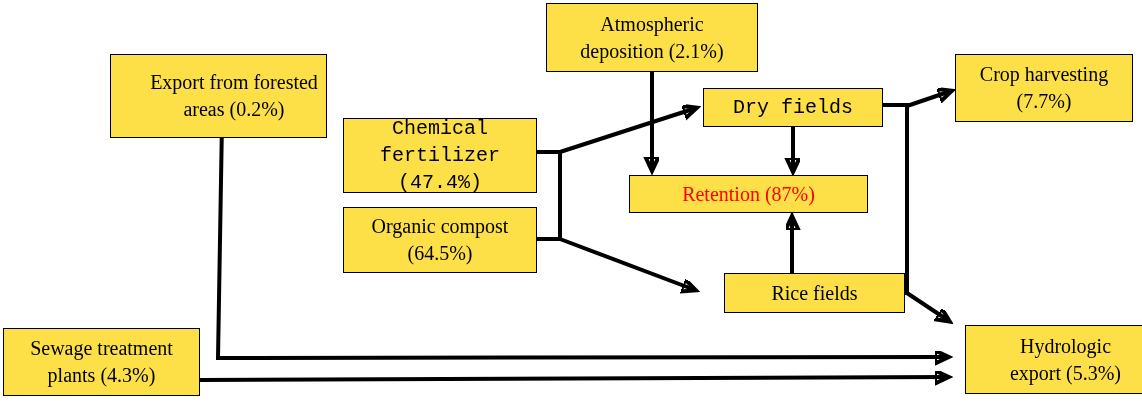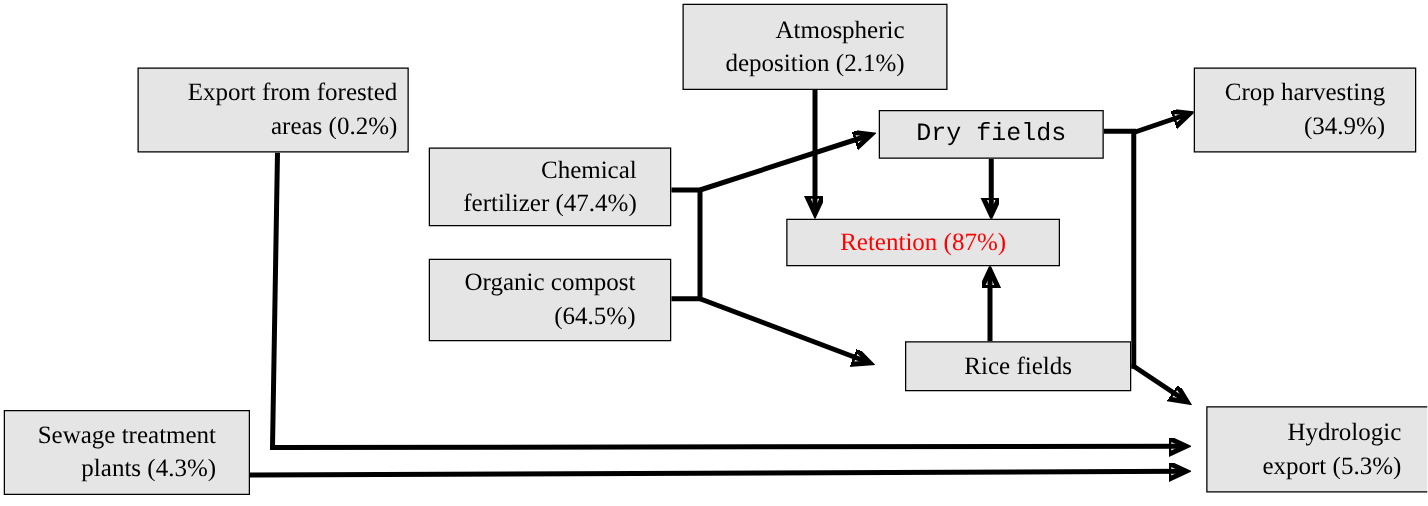--- a/index.html
+++ b/index.html
@@ -20,38 +20,38 @@
     position: absolute;
     left: 0;
     top: 0;
     width: 1142px;
     height: 405px;
   }
   .node {
     position: absolute;
     box-sizing: border-box;
     border: 1.6px solid #000000;
-    background: #e5e5e5;
+    background: #fde047;
     display: flex;
     align-items: center;
     justify-content: center;
-    text-align: right;
+    text-align: center;
     font-size: 20px;
     line-height: 27px;
   }
   .node span {
     white-space: pre-line;
   }
   
-  .n-export      { left: 110px; top: 54px;  width: 217px; height: 68px; padding-left: 31px; }
+  .n-export      { left: 110px; top: 54px;  width: 217px; height: 84px; padding-left: 31px; }
   .n-atmo        { left: 546px; top: 3px;   width: 212px; height: 69px; }
-  .n-chem        { left: 343px; top: 118px; width: 194px; height: 63px; }
+  .n-chem        { left: 343px; top: 118px; width: 194px; height: 75px; font-family: Liberation Mono, monospace; }
   .n-organic     { left: 343px; top: 207px; width: 194px; height: 66px; }
   .n-dry         { left: 703px; top: 88px;  width: 180px; height: 39px; }
-  .n-retention   { left: 629px; top: 175px; width: 219px; height: 38px; }
+  .n-retention   { left: 629px; top: 175px; width: 239px; height: 38px; }
   .n-rice        { left: 724px; top: 273px; width: 181px; height: 40px; }
   .n-crop        { left: 955px; top: 54px;  width: 178px; height: 68px; }
   .n-sewage      { left: 3px;   top: 328px; width: 197px; height: 68px; }
   .n-hydro       { left: 954px; top: 325px; width: 201px; height: 69px; margin-left: 11px; }
 
   .connectors path,
   .connectors polyline {
     fill: none;
     stroke: #000000;
     stroke-width: 4px;
@@ -119,21 +119,21 @@
   <div class="node n-retention">
     <span style="color: rgb(255, 0, 0);">Retention (87%)</span>
   </div>
 
   <div class="node n-rice">
     <span style="color: rgb(0, 0, 0);">Rice fields</span>
   </div>
 
   <div class="node n-crop">
     <span style="color: rgb(0, 0, 0);">Crop harvesting
-(34.9%)</span>
+(7.7%)</span>
   </div>
 
   <div class="node n-sewage">
     <span style="color: rgb(0, 0, 0);">Sewage treatment
 plants (4.3%)</span>
   </div>
 
   <div class="node n-hydro">
     <span style="color: rgb(0, 0, 0);">Hydrologic
 export (5.3%)</span>

